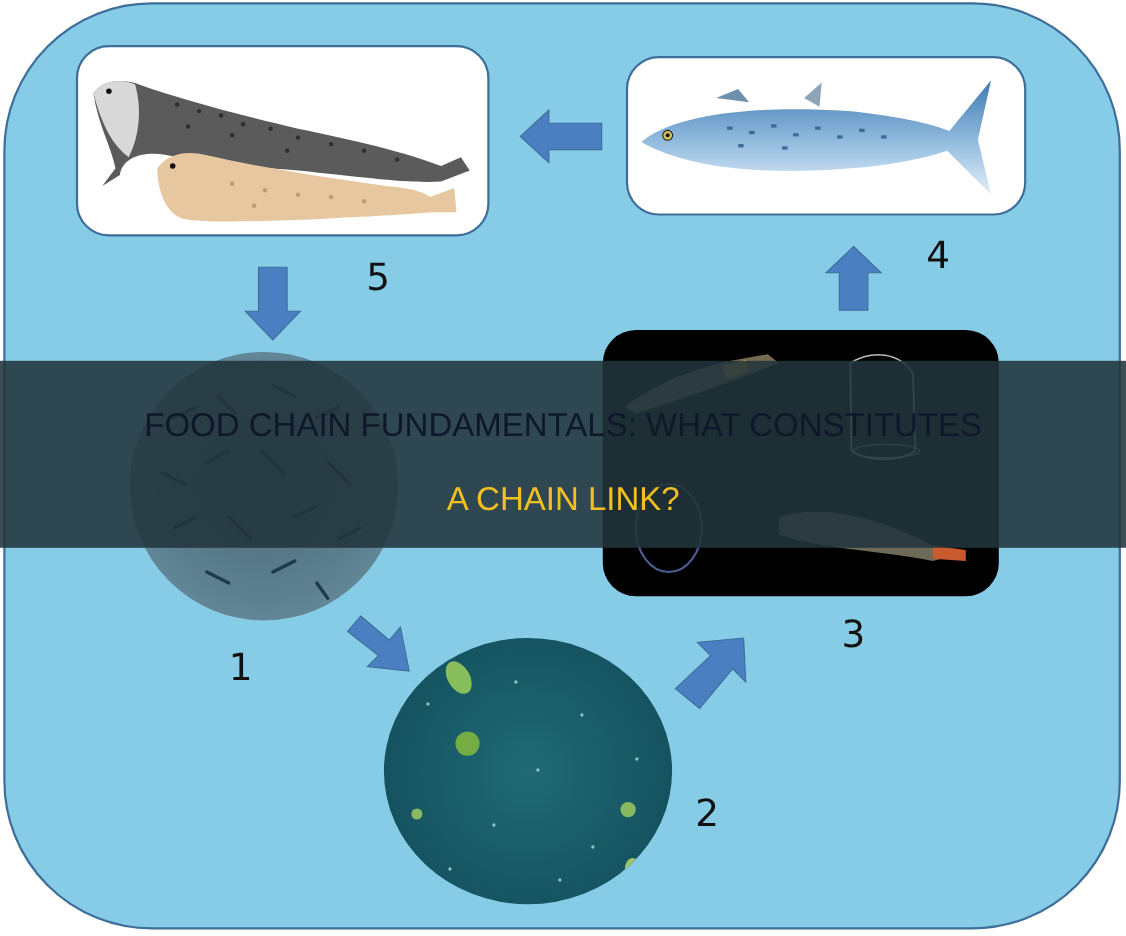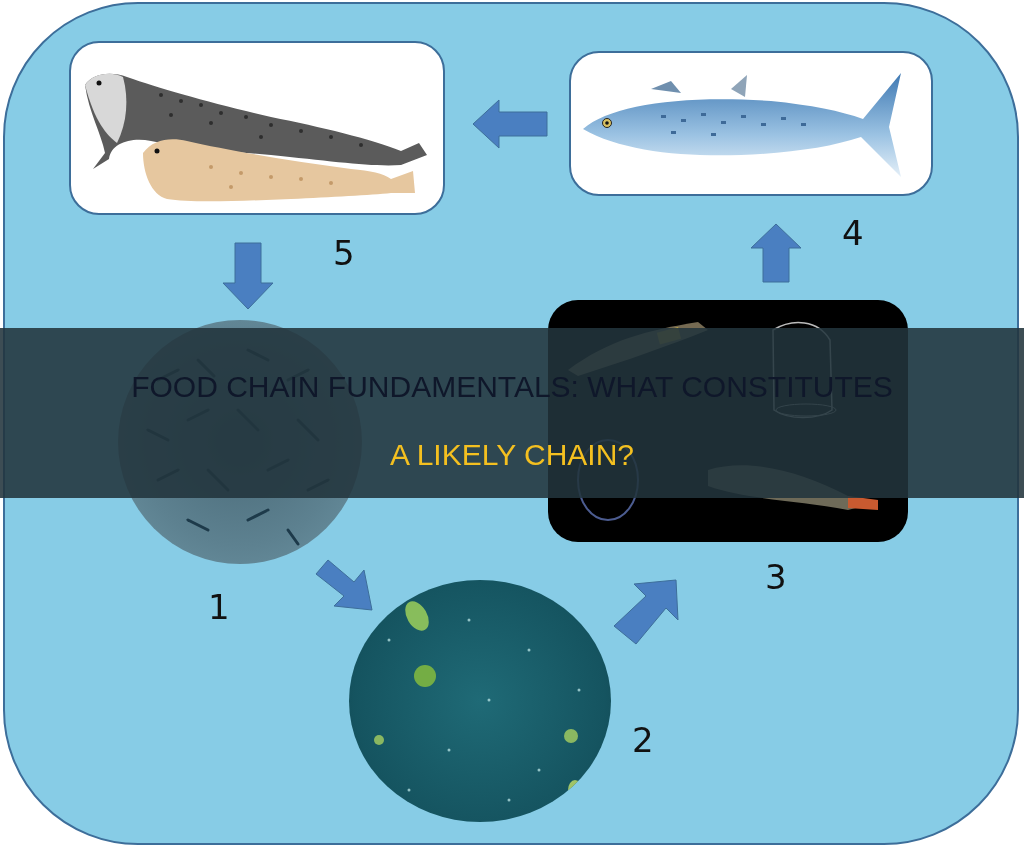--- a/index.html
+++ b/index.html
@@ -178,13 +178,13 @@
 </svg>
 
 <div class="num" style="left:333px; top:236px;">5</div>
 <div class="num" style="left:842px; top:216px;">4</div>
 <div class="num" style="left:765px; top:560px;">3</div>
 <div class="num" style="left:208px; top:590px;">1</div>
 <div class="num" style="left:632px; top:723px;">2</div>
 
 <div class="banner"></div>
 <div class="title-line l1">FOOD CHAIN FUNDAMENTALS: WHAT CONSTITUTES</div>
-<div class="title-line l2">A LIKELY CHAIN?</div>
+<div class="title-line l2">A CHAIN LINK?</div>
 
 </body></html>

